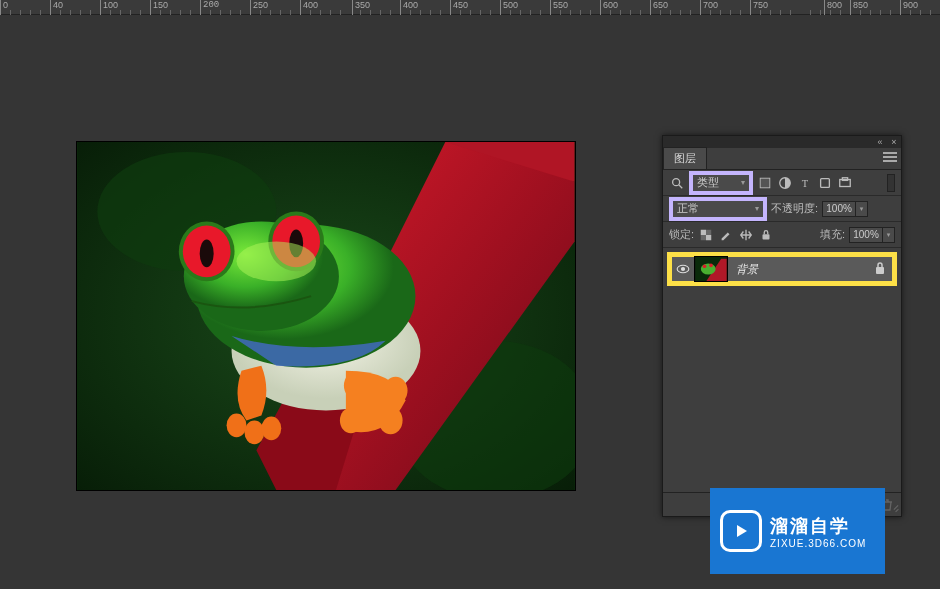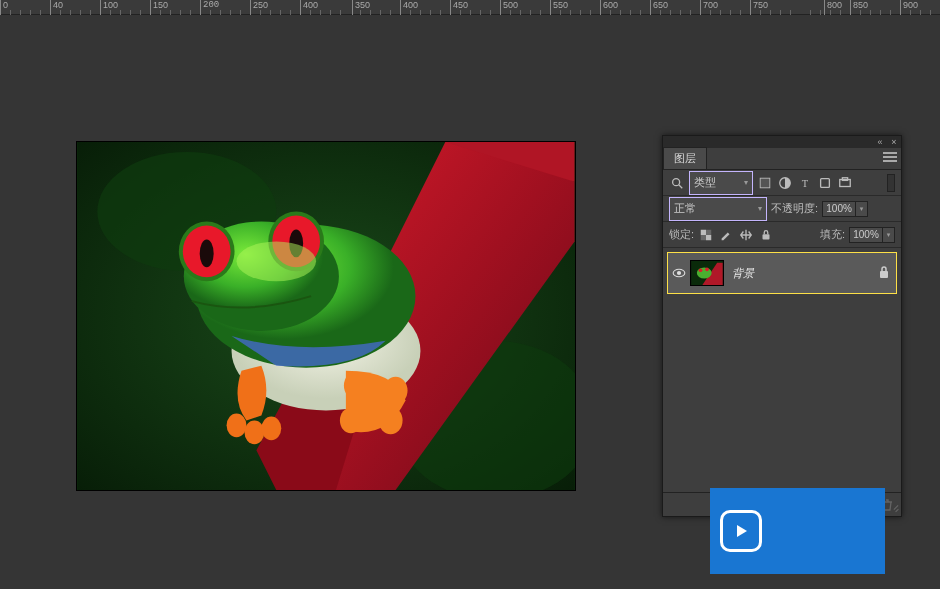--- a/index.html
+++ b/index.html
@@ -19,34 +19,34 @@
 
 .panel { position:absolute; top:135px; left:662px; width:240px; background:#3e3e3e; border:1px solid #1a1a1a; box-shadow:0 0 6px rgba(0,0,0,.6); }
 .panel-topbar { height:12px; background:#2a2a2a; display:flex; justify-content:flex-end; align-items:center; padding-right:2px; gap:4px; }
 .panel-topbar .tb-btn { width:10px; height:8px; color:#aaa; font-size:9px; line-height:8px; text-align:center; cursor:pointer; }
 .panel-tabs { height:22px; background:#3e3e3e; display:flex; align-items:flex-end; border-bottom:1px solid #222; position:relative; }
 .panel-tab { background:#4a4a4a; color:#d8d8d8; padding:3px 10px; font-size:11px; border:1px solid #222; border-bottom:none; margin-left:0; }
 .panel-menu { position:absolute; right:4px; top:4px; width:14px; height:12px; cursor:pointer; }
 .panel-menu span,.panel-menu:before,.panel-menu:after { content:""; display:block; height:2px; background:#aaa; margin-bottom:2px; }
 
 .panel-row { height:26px; display:flex; align-items:center; padding:0 6px; gap:4px; background:#3e3e3e; border-bottom:1px solid #2a2a2a; }
-.sel { background:#4a4a4a; border:1px solid #c4b5fd; color:#ccc; height:24px; display:inline-flex; align-items:center; padding:0 4px; position:relative; }
+.sel { background:#4a4a4a; border:4px solid #c4b5fd; color:#ccc; height:24px; display:inline-flex; align-items:center; padding:0 4px; position:relative; }
 .sel.kind { width:64px; }
 .sel.blend { width:98px; }
 .sel .caret { margin-left:auto; font-size:8px; color:#999; }
 .mini-icon { width:16px; height:16px; display:inline-flex; align-items:center; justify-content:center; color:#bbb; cursor:pointer; }
 .mini-icon svg { width:14px; height:14px; }
 .label { color:#bbb; font-size:11px; }
 .num-field { display:inline-flex; align-items:center; }
 .num-field input { width:34px; height:16px; background:#4a4a4a; border:1px solid #222; color:#ccc; font-size:10px; text-align:center; }
 .num-field .step { width:12px; height:16px; background:#4a4a4a; border:1px solid #222; border-left:none; display:flex; align-items:center; justify-content:center; font-size:7px; color:#999; cursor:pointer; }
 .scrollbar-hint { width:8px; background:#333; border:1px solid #222; margin-left:auto; height:18px; }
 
 .layer-list { height:244px; background:#3e3e3e; overflow:auto; }
-.layer-item { height:42px; display:flex; align-items:center; background:#5a5a5a; border:1px solid #fde047; margin:4px; }
+.layer-item { height:34px; display:flex; align-items:center; background:#5a5a5a; border:5px solid #fde047; margin:4px; }
 .vis-col { width:22px; display:flex; justify-content:center; }
 .vis-col .eye { width:14px; height:10px; }
 .thumb { width:34px; height:26px; background:#111; border:1px solid #000; margin-right:8px; overflow:hidden; }
 .thumb svg { width:100%; height:100%; }
 .layer-name { color:#e8e8e8; font-size:11px; font-style:italic; }
 .lock-icon { margin-left:auto; margin-right:6px; color:#bbb; }
 
 .panel-footer { height:24px; background:#3e3e3e; border-top:1px solid #222; display:flex; align-items:center; justify-content:flex-end; padding:0 6px; gap:6px; }
 .panel-footer .f-icon { width:16px; height:16px; color:#888; }
 .panel-footer .f-icon.disabled { opacity:.5; }
@@ -426,13 +426,17 @@
       <span></span>
     </div>
 </div>
 
 <div class="watermark">
   <div class="wm-logo">
     <svg viewBox="0 0 20 20" fill="#fff">
         <polygon points="6,4 16,10 6,16"></polygon>
       </svg>
   </div>
+  <div class="wm-text">
+    <span class="wm-title">溜溜自学</span>
+    <span class="wm-sub">ZIXUE.3D66.COM</span>
+  </div>
 </div>
 
 </body></html>

